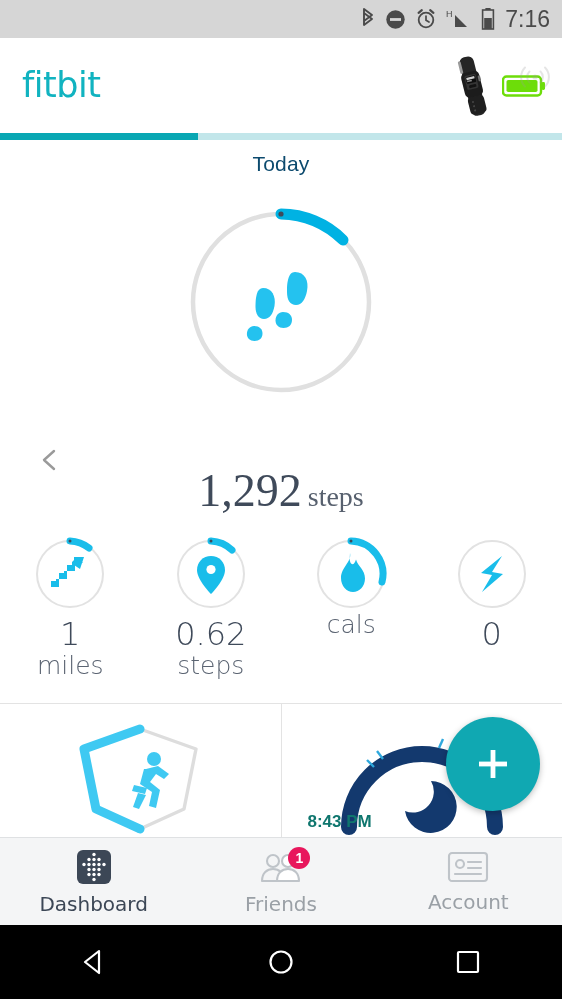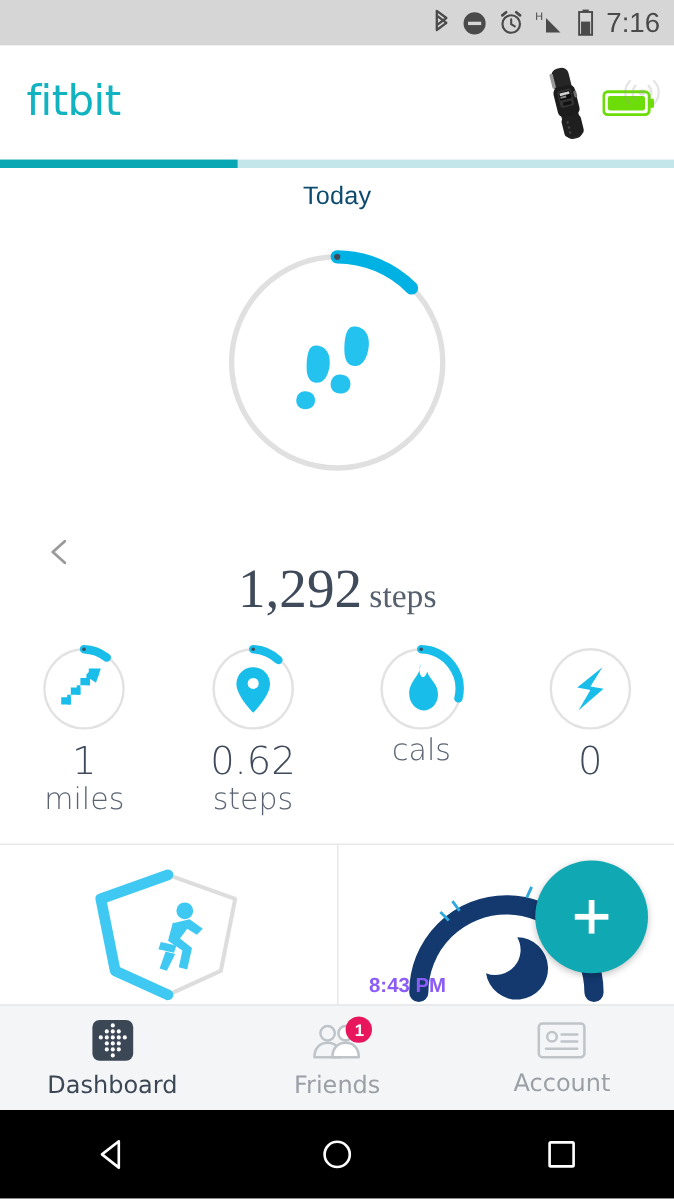--- a/index.html
+++ b/index.html
@@ -94,21 +94,21 @@
   .card + .card { border-left:1px solid #e3e3e3; }
   .card-art { margin-top:16px; height:118px; display:flex; align-items:center; justify-content:center; }
   .card-text {
     font-family:"DejaVu Sans", sans-serif; color:#3f4a5a;
     white-space:nowrap; margin-top:2px;
   }
   .big { font-size:42px; font-weight:300; }
   .small { font-size:24px; font-weight:300; color:#5b6472; }
   .sleep-time {
     position:absolute; left:26px; top:108px;
-    color:#8b5cf6; font-size:17px; font-weight:bold;
+    color:#0f766e; font-size:17px; font-weight:bold;
     font-family:"Liberation Sans", sans-serif;
   }
 
   
   .fab {
     position:absolute; right:22px; top:717px;
     width:94px; height:94px; border-radius:50%;
     background:#10a8b2; z-index:40;
     box-shadow:0 2px 6px rgba(0,0,0,0.25);
     display:flex; align-items:center; justify-content:center;

